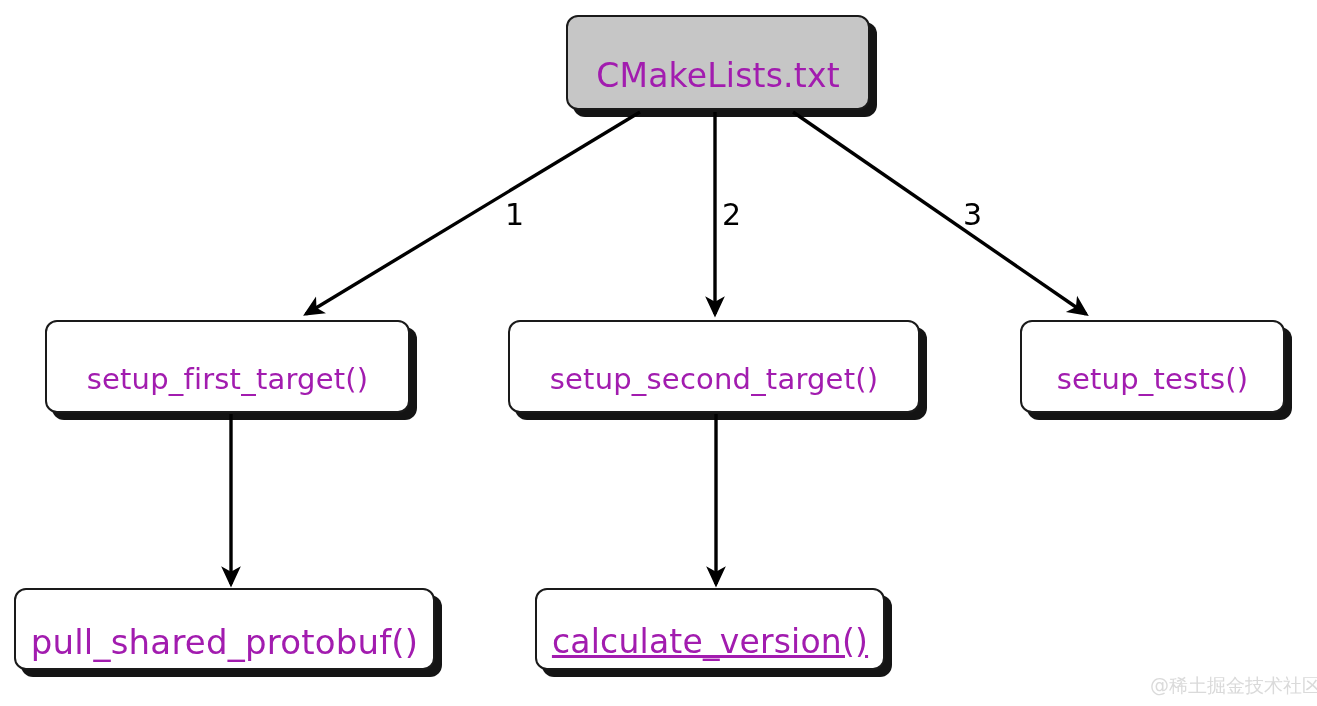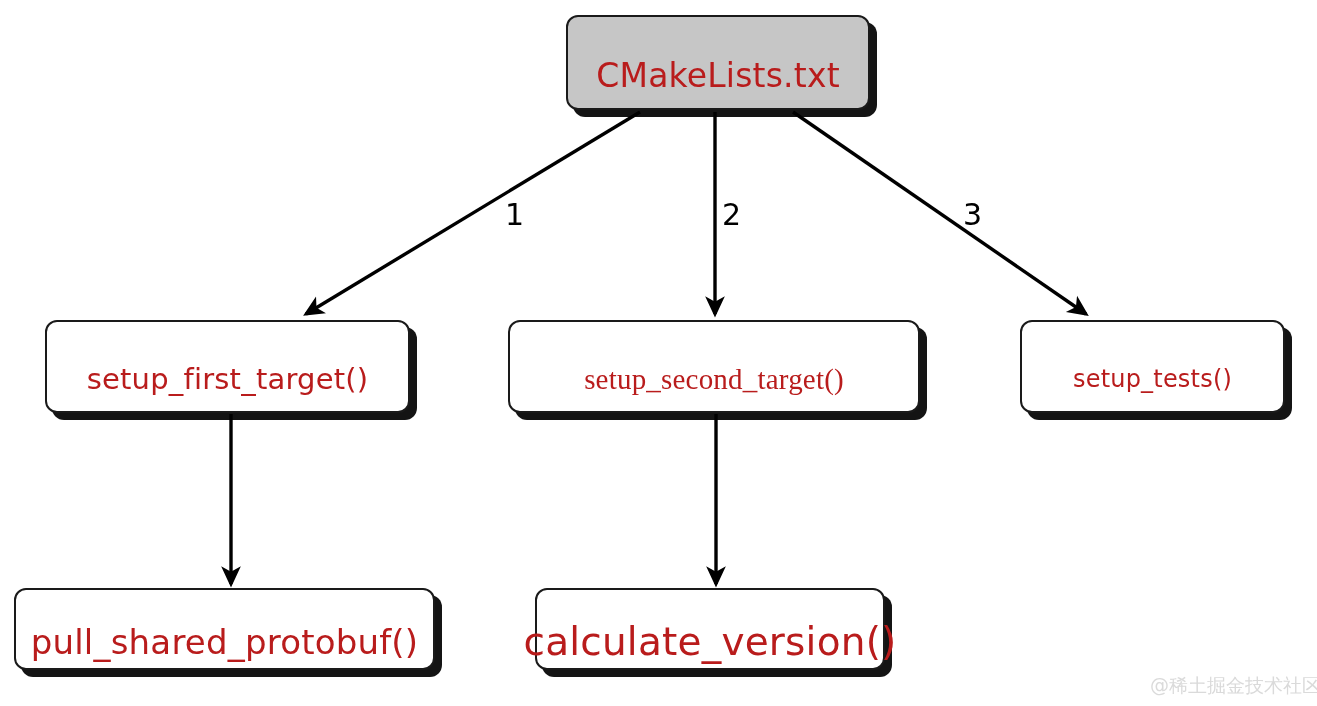--- a/index.html
+++ b/index.html
@@ -33,21 +33,21 @@
     align-items: center;
     justify-content: center;
     background: #ffffff;
     box-shadow: 7px 7px 0px 0px rgba(0,0,0,0.92);
     z-index: 2;
   }
   .node.gray {
     background: #c6c6c6;
   }
   .node-label {
-    color: #b91c1c;
+    color: #a21caf;
     white-space: nowrap;
     letter-spacing: 0.2px;
     margin-top: 25px;
   }
   .edge-label {
     position: absolute;
     color: #000000;
     font-size: 30px;
     line-height: 1;
     z-index: 3;
@@ -83,30 +83,30 @@
   </svg>
 
   <div id="node-layer">
       <div class="node gray" style="left: 566px; top: 15px; width: 304px; height: 95px;">
         <span class="node-label" style="font-size: 33px;">CMakeLists.txt</span>
       </div>
       <div class="node" style="left: 45px; top: 320px; width: 365px; height: 93px; text-align: right;">
         <span class="node-label" style="font-size: 29px;">setup_first_target()</span>
       </div>
       <div class="node" style="left: 508px; top: 320px; width: 412px; height: 93px;">
-        <span class="node-label" style="font-size: 29px; font-family: Liberation Serif, serif;">setup_second_target()</span>
+        <span class="node-label" style="font-size: 29px;">setup_second_target()</span>
       </div>
       <div class="node" style="left: 1020px; top: 320px; width: 265px; height: 93px;">
-        <span class="node-label" style="font-size: 24px;">setup_tests()</span>
+        <span class="node-label" style="font-size: 29px;">setup_tests()</span>
       </div>
       <div class="node" style="left: 14px; top: 588px; width: 421px; height: 82px;">
         <span class="node-label" style="font-size: 34px;">pull_shared_protobuf()</span>
       </div>
       <div class="node" style="left: 535px; top: 588px; width: 350px; height: 82px;">
-        <span class="node-label" style="font-size: 39px;">calculate_version()</span>
+        <span class="node-label" style="font-size: 33px; text-decoration: underline;">calculate_version()</span>
       </div>
     </div>
   <div id="edge-label-layer">
       <div class="edge-label" style="left: 505px; top: 200px;">1</div>
       <div class="edge-label" style="left: 722px; top: 200px;">2</div>
       <div class="edge-label" style="left: 963px; top: 200px;">3</div>
     </div>
 
   <div class="watermark" style="left: 1150px; top: 676px; color: rgb(218, 218, 218);">@稀土掘金技术社区</div>
 

